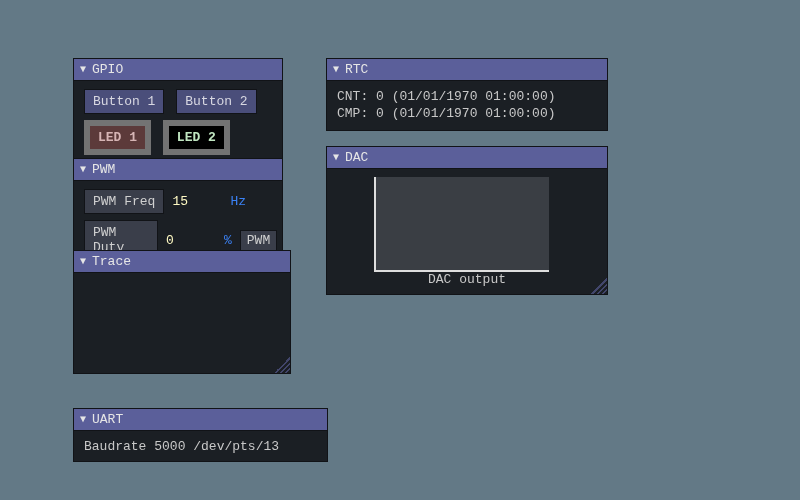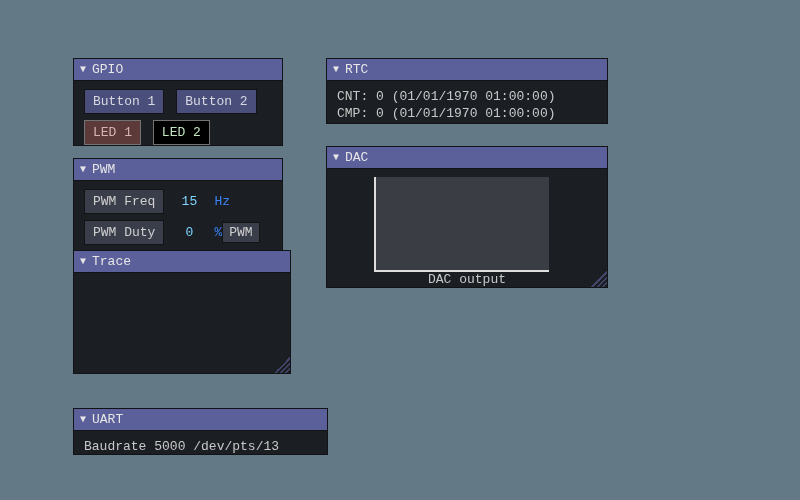--- a/index.html
+++ b/index.html
@@ -27,56 +27,58 @@
     align-items: center;
     gap: 6px;
     border-bottom: 1px solid #111317;
   }
   .panel-header .tri {
     display: inline-block;
     font-size: 10px;
     line-height: 1;
   }
   .panel-body {
-    padding: 8px 10px 0 10px;
+    padding: 8px 10px 7px 10px;
     position: relative;
   }
   .btn {
     display: inline-block;
     background: #4a4e7a;
     color: #d8d8e2;
     border: 1px solid #111317;
     padding: 4px 8px;
     margin-right: 4px;
     margin-bottom: 6px;
   }
   .led {
     display: inline-block;
-    border: 1px solid #737373;
+    border: 6px solid #737373;
     padding: 4px 8px;
     margin-right: 4px;
+    font-weight: bold;
   }
   .led-red { background: #5c3a3a; color: #d7b5b5; }
   .led-green { background: #000000; color: #c1e6c1; }
   .field-row {
     display: flex;
     align-items: center;
+    gap: 8px;
     margin-bottom: 6px;
   }
   .field-label {
     background: #3a3e4a;
     border: 1px solid #111317;
     padding: 4px 8px;
     color: #d0d0d0;
     min-width: 74px;
   }
   .field-val {
     min-width: 50px;
-    text-align: center;
-    color: #7dd3fc;
+    text-align: left;
+    color: #fef9c3;
   }
   .unit { color: #3b82f6; }
   .small-btn {
     background: #3a3e4a;
     border: 1px solid #111317;
     padding: 2px 6px;
     color: #d0d0d0;
   }
   .resize-grip {
     position: absolute;

